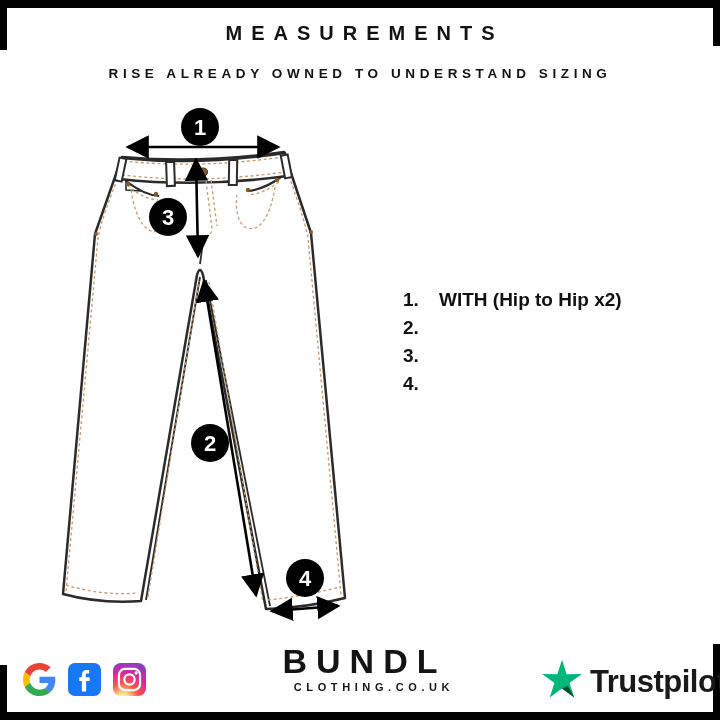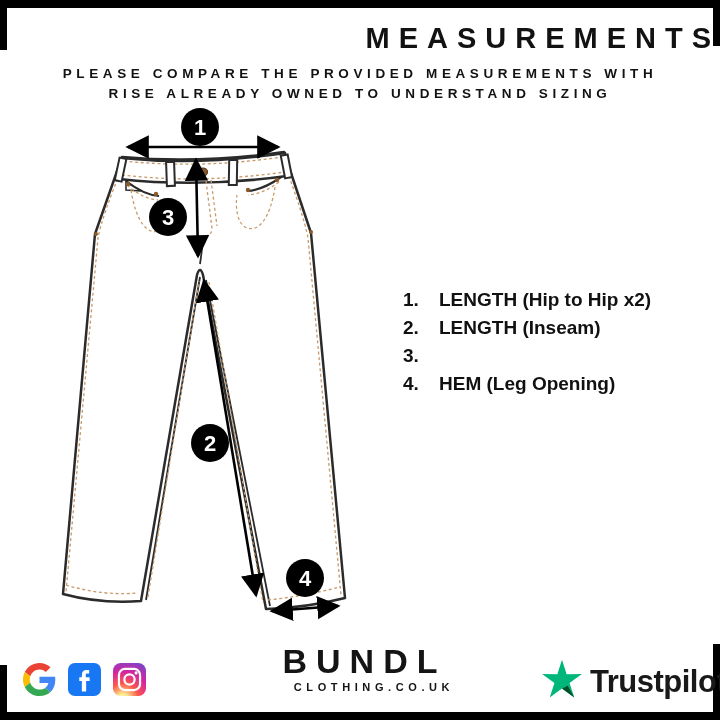--- a/index.html
+++ b/index.html
@@ -10,22 +10,22 @@
   
   .bar{position:absolute;background:#000;}
   .bar-top{left:0;top:0;width:720px;height:8px;}
   .bar-bottom{left:0;top:712px;width:720px;height:8px;}
   .bar-tl{left:0;top:0;width:7px;height:50px;}
   .bar-tr{left:713px;top:0;width:7px;height:46px;}
   .bar-bl{left:0;top:665px;width:7px;height:55px;}
   .bar-br{left:713px;top:644px;width:7px;height:76px;}
 
   .title{
-    position:absolute;top:22px;left:0;width:720px;text-align:right;
-    font-size:29px;font-weight:bold;letter-spacing:9px;text-indent:9px;color:#121212;
+    position:absolute;top:22px;left:0;width:720px;text-align:center;
+    font-size:20px;font-weight:bold;letter-spacing:9px;text-indent:9px;color:#121212;
   }
   .subtitle{
     position:absolute;top:64px;left:0;width:720px;text-align:center;
     font-size:13.5px;font-weight:bold;letter-spacing:4.6px;line-height:20px;color:#121212;
   }
 
   .diagram-svg{position:absolute;left:0;top:0;width:720px;height:720px;}
 
   .legend{
     position:absolute;left:403px;top:290px;display:flex;flex-direction:column;gap:8px;
@@ -49,21 +49,20 @@
 
 <div class="bar bar-top"></div>
 <div class="bar bar-bottom"></div>
 <div class="bar bar-tl"></div>
 <div class="bar bar-tr"></div>
 <div class="bar bar-bl"></div>
 <div class="bar bar-br"></div>
 
 <div class="title">MEASUREMENTS</div>
 <div class="subtitle">
-  <div>PLEASE COMPARE THE PROVIDED MEASUREMENTS WITH</div>
   <div>RISE ALREADY OWNED TO UNDERSTAND SIZING</div>
 </div>
 
 <svg class="diagram-svg" viewBox="0 0 720 720">
   <defs>
     <marker id="ah" markerWidth="10" markerHeight="10" refX="8" refY="4.5" orient="auto-start-reverse">
       <path d="M0,0 L9,4.5 L0,9 Z" fill="#000"></path>
     </marker>
   </defs>
 
@@ -141,32 +140,30 @@
     <g>
       <circle cx="305" cy="578" r="19" fill="#000000"></circle>
       <text x="305" y="586">4</text>
     </g>
   </g>
 </svg>
 
 <div class="legend">
   <div class="legend-row">
     <span class="legend-num">1.</span>
-    <span class="legend-label">LENGTH (Hip to Hip x2)</span>
+    <span class="legend-label">WITH (Hip to Hip x2)</span>
   </div>
   <div class="legend-row">
     <span class="legend-num">2.</span>
-    <span class="legend-label">LENGTH (Inseam)</span>
   </div>
   <div class="legend-row">
     <span class="legend-num">3.</span>
   </div>
   <div class="legend-row">
     <span class="legend-num">4.</span>
-    <span class="legend-label">HEM (Leg Opening)</span>
   </div>
 </div>
 
 <div class="social">
   <span>
     <svg width="33" height="33" viewBox="0 0 48 48">
       <path fill="#EA4335" d="M24 9.5c3.54 0 6.71 1.22 9.21 3.6l6.85-6.85C35.9 2.38 30.47 0 24 0 14.62 0 6.51 5.38 2.56 13.22l7.98 6.19C12.43 13.72 17.74 9.5 24 9.5z"></path>
       <path fill="#4285F4" d="M46.98 24.55c0-1.57-.15-3.09-.38-4.55H24v9.02h12.94c-.58 2.96-2.26 5.48-4.78 7.18l7.73 6c4.51-4.18 7.09-10.36 7.09-17.65z"></path>
       <path fill="#FBBC05" d="M10.53 28.59c-.48-1.45-.76-2.99-.76-4.59s.27-3.14.76-4.59l-7.98-6.19C.92 16.46 0 20.12 0 24c0 3.88.92 7.54 2.56 10.78l7.97-6.19z"></path>
       <path fill="#34A853" d="M24 48c6.48 0 11.93-2.13 15.89-5.81l-7.73-6c-2.15 1.45-4.92 2.3-8.16 2.3-6.26 0-11.57-4.22-13.47-9.91l-7.98 6.19C6.51 42.62 14.62 48 24 48z"></path>

